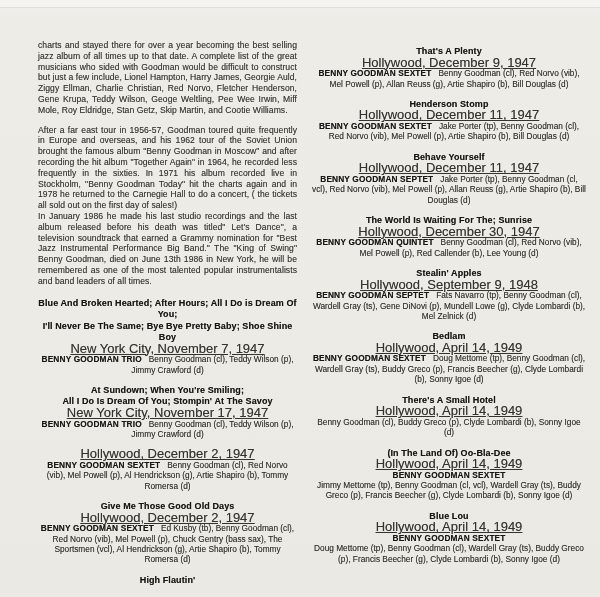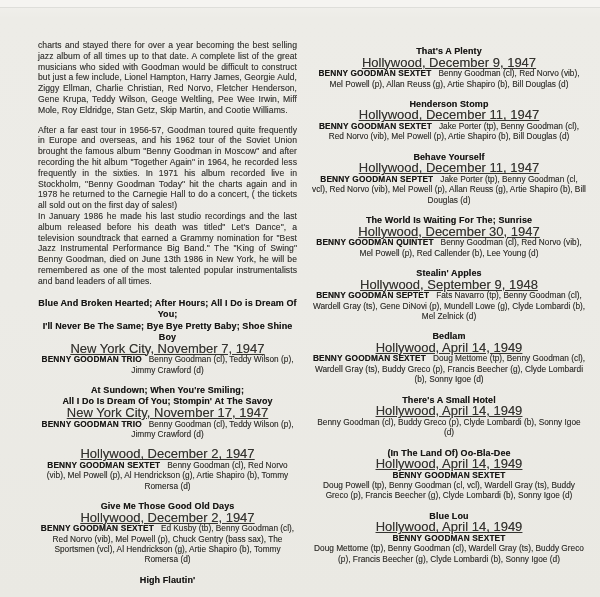--- a/index.html
+++ b/index.html
@@ -158,21 +158,21 @@
 
   <div class="track">
     <div class="track-title">There's A Small Hotel</div>
     <div class="track-date">Hollywood, April 14, 1949</div>
     <div class="track-personnel"><span>Benny Goodman (cl), Buddy Greco (p), Clyde Lombardi (b), Sonny Igoe (d)</span></div>
   </div>
 
   <div class="track">
     <div class="track-title">(In The Land Of) Oo-Bla-Dee</div>
     <div class="track-date">Hollywood, April 14, 1949</div>
-    <div class="track-personnel"><span class="band block">BENNY GOODMAN SEXTET</span><span>Doug Powell (tp), Benny Goodman (cl, vcl), Wardell Gray (ts), Buddy Greco (p), Francis Beecher (g), Clyde Lombardi (b), Sonny Igoe (d)</span></div>
+    <div class="track-personnel"><span class="band block">BENNY GOODMAN SEXTET</span><span>Jimmy Mettome (tp), Benny Goodman (cl, vcl), Wardell Gray (ts), Buddy Greco (p), Francis Beecher (g), Clyde Lombardi (b), Sonny Igoe (d)</span></div>
   </div>
 
   <div class="track">
     <div class="track-title">Blue Lou</div>
     <div class="track-date">Hollywood, April 14, 1949</div>
     <div class="track-personnel"><span class="band block">BENNY GOODMAN SEXTET</span><span>Doug Mettome (tp), Benny Goodman (cl), Wardell Gray (ts), Buddy Greco (p), Francis Beecher (g), Clyde Lombardi (b), Sonny Igoe (d)</span></div>
   </div>
 </div>
   </div>
 </div>

